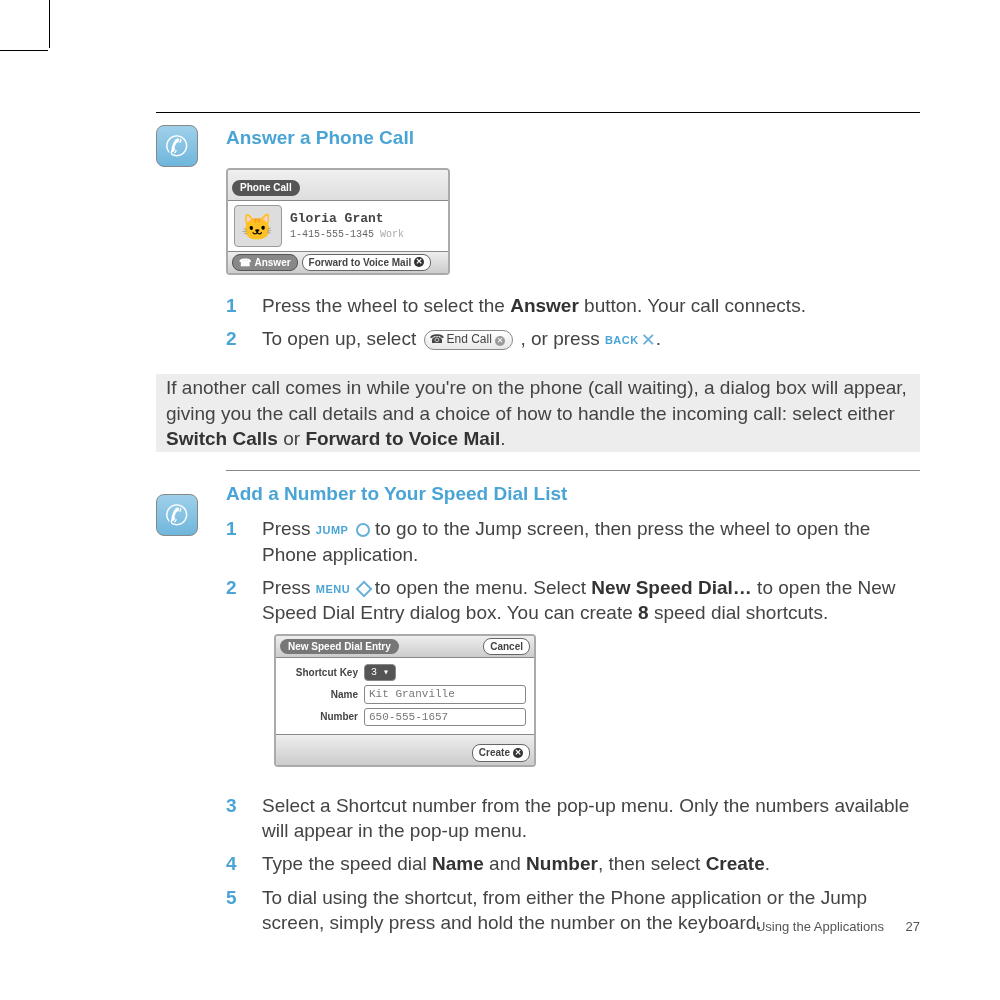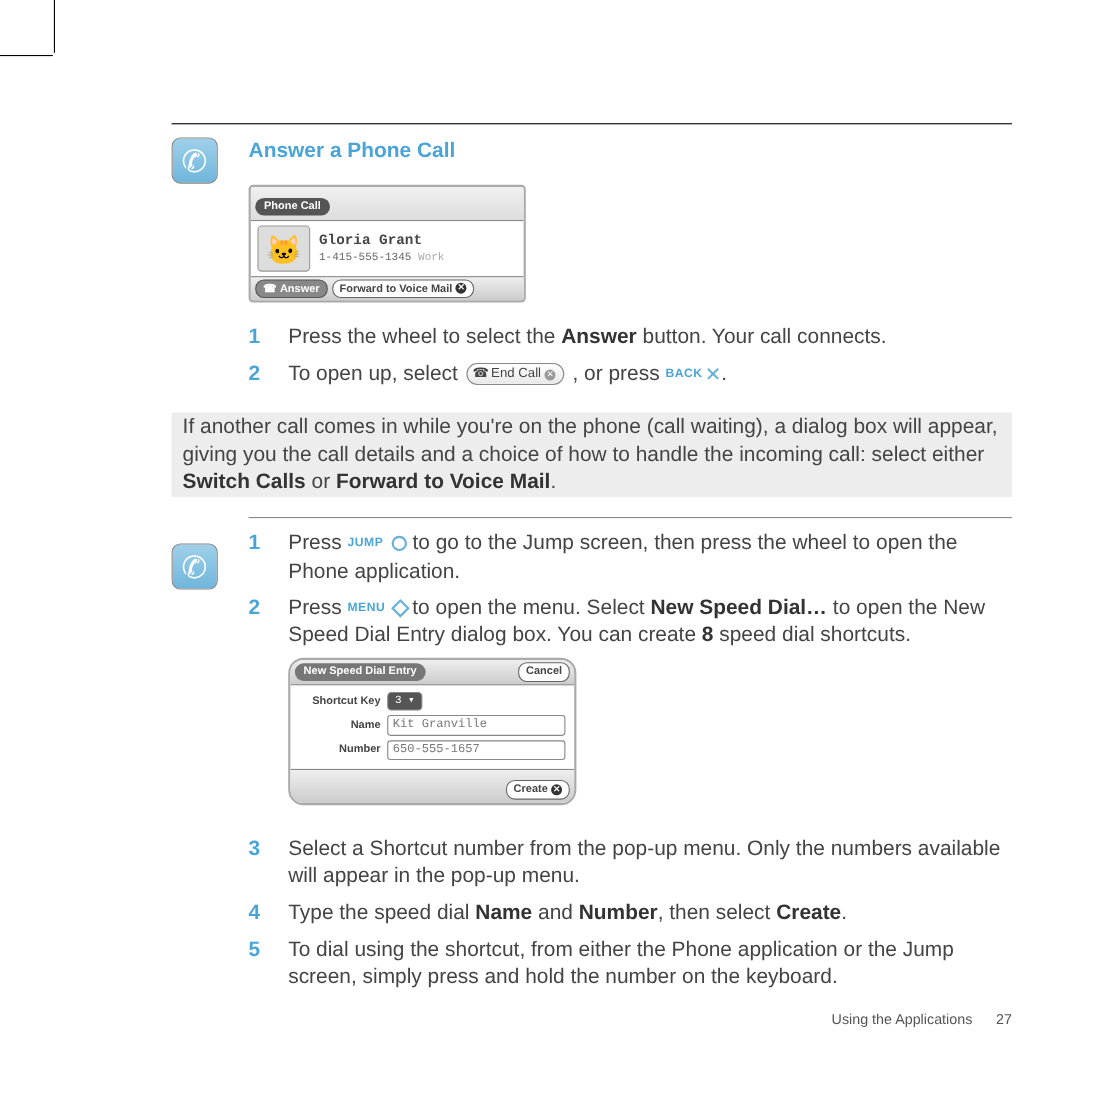--- a/index.html
+++ b/index.html
@@ -11,21 +11,21 @@
   .page { position: absolute; left: 156px; top: 112px; right: 80px; }
   .hr-top { border: none; border-top: 1px solid #000; margin-bottom: 12px; }
   .sec { display: flex; margin-bottom: 14px; }
   .iconcol { width: 70px; flex: 0 0 70px; }
   .body { flex: 1; font-size: 19px; line-height: 1.33; color: #444; }
   .h2 { color: #4aa5d6; font-weight: bold; font-size: 19px; margin-bottom: 10px; }
   .phone-icon { width: 42px; height: 42px; border-radius: 8px; background: linear-gradient(#9fd0ea,#6fb6dc); border: 1px solid #888; position: relative; }
   .phone-icon::after { content: "✆"; position: absolute; top: 4px; left: 8px; font-size: 28px; color: #fff; }
 
   .shot { display: inline-block; border: 2px solid #aaa; border-radius: 4px; background: #fff; overflow: hidden; }
-  .shot1 { width: 252px; margin: 8px 0 12px; }
+  .shot1 { width: 224px; margin: 8px 0 12px; }
   .pc-top { background: linear-gradient(#f0f0f0,#ddd); border-bottom: 1px solid #888; padding: 2px 4px; }
   .pc-tab { display: inline-block; background: #555; color: #fff; font-size: 10px; font-weight: bold; border-radius: 8px; padding: 1px 8px; }
   .pc-body { display: flex; padding: 4px 6px; align-items: center; }
   .cat { width: 48px; height: 42px; background: #ddd; border: 1px solid #999; border-radius: 4px; text-align: center; line-height: 42px; font-size: 26px; }
   .pc-info { margin-left: 8px; }
   .pc-name { font-family: "Courier New", monospace; font-weight: bold; font-size: 13px; }
   .pc-num { font-size: 10px; color: #666; font-family: "Courier New", monospace; }
   .pc-num .w { color: #aaa; }
   .pc-bot { background: linear-gradient(#eee,#ccc); border-top: 1px solid #888; padding: 2px 4px; display: flex; gap: 4px; }
   .pc-btn { font-size: 10px; font-weight: bold; border: 1px solid #666; border-radius: 8px; padding: 1px 6px; background: #fff; display: inline-flex; align-items: center; gap: 3px; }
@@ -49,21 +49,21 @@
   .sym.dia { width:12px; height:12px; border:2px solid #66b0da; transform:rotate(45deg); }
 
   .note-row { display:flex; margin:4px 0 18px; }
   .note-label { width:70px; flex:0 0 70px; font-family:Arial,sans-serif; font-weight:bold; font-size:19px; color:#555; padding-top:6px; }
   .note-body { flex:1; background:#ededed; padding:1px 10px; font-size:19px; line-height:1.33; color:#444; }
   .note-body b { color:#333; }
 
   .sec2 { display:flex; }
   .hr-sub { border:none; border-top:1px solid #888; margin-bottom:10px; }
 
-  .shot2 { width:262px; margin:8px 0 12px;border-radius:14px; }
+  .shot2 { width:262px; margin:8px 12px 12px; }
   .sd-top { background:linear-gradient(#eee,#ccc); border-bottom:1px solid #888; padding:2px 4px; display:flex; justify-content:space-between; align-items:center; }
   .sd-title { background:#777; color:#fff; font-size:10px; font-weight:bold; border-radius:8px; padding:1px 8px; }
   .sd-body { padding:6px 8px 4px; font-size:11px; font-family:Arial; }
   .sd-row { display:flex; align-items:center; margin-bottom:4px; }
   .sd-lbl { width:80px; text-align:right; padding-right:6px; font-weight:bold; font-size:10px; }
   .sd-sel { border:1px solid #888; border-radius:4px; background:#555; color:#fff; font-size:10px; padding:1px 6px; font-family:"Courier New",monospace; display:inline-flex; align-items:center; gap:6px; }
   .sd-inp { border:1px solid #888; border-radius:3px; padding:1px 4px; font-family:"Courier New",monospace; font-size:11px; color:#777; flex:1; background:#fff; }
   .sd-bot { background:linear-gradient(#eee,#ccc); border-top:1px solid #888; padding:2px 4px; text-align:right; }
 
   .footer { position:absolute; bottom:66px; right:80px; font-size:13px; color:#555; }
@@ -122,20 +122,21 @@
   <div class="note-row">
     <div class="note-body"><span>If another call comes in while you're on the phone (call waiting), a dialog box will appear, giving you the call details and a choice of how to handle the incoming call: select either </span><b>Switch Calls</b><span> or </span><b>Forward to Voice Mail</b><span>.</span></div>
   </div>
 
   <div class="sec2">
     <div class="iconcol">
       <div class="phone-icon" style="margin-top:24px;"></div>
     </div>
     <div class="body">
       <hr class="hr-sub">
+      <div class="h2">Add a Number to Your Speed Dial List</div>
 
       <ol class="steps">
         <li>
           <span class="num">1</span>
           <span class="st"><span>Press </span><span class="kw">JUMP</span> <span class="sym circ"></span><span> to go to the Jump screen, then press the wheel to open the Phone application.</span></span>
         </li>
         <li>
           <span class="num">2</span>
           <span class="st"><span>Press </span><span class="kw">MENU</span> <span class="sym dia"></span><span> to open the menu. Select </span><b>New Speed Dial…</b><span> to open the New Speed Dial Entry dialog box. You can create </span><b>8</b><span> speed dial shortcuts.</span>
 

